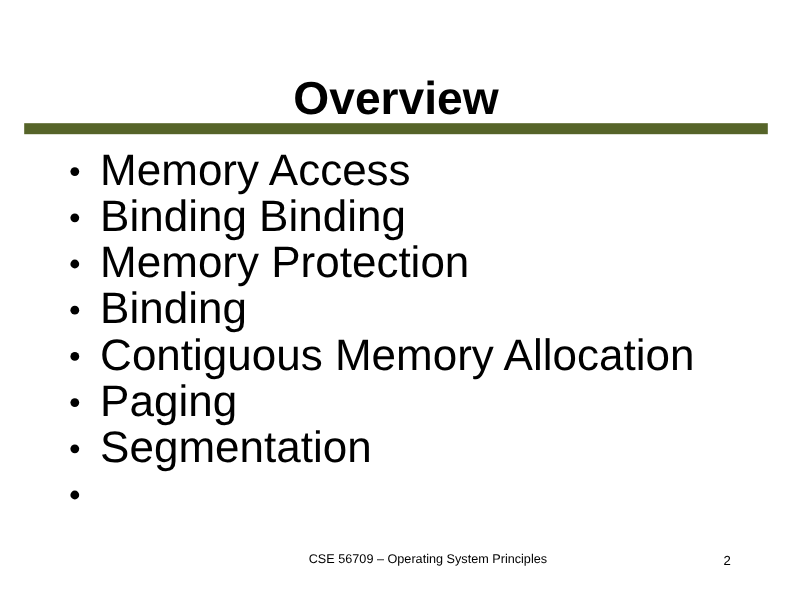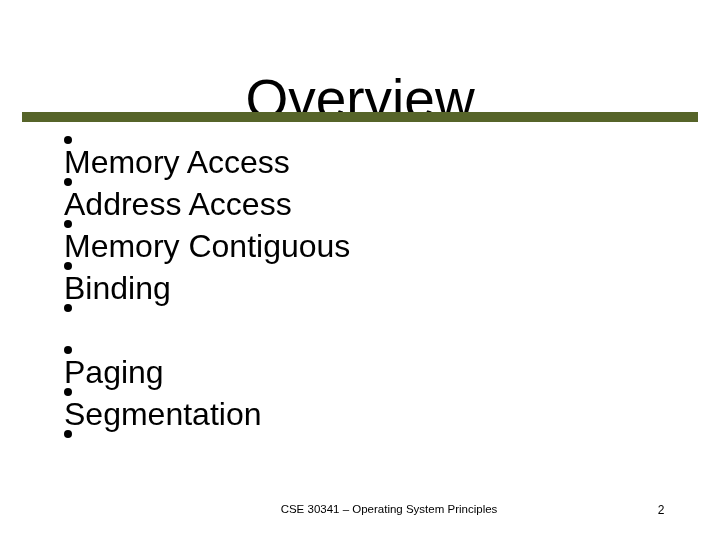--- a/index.html
+++ b/index.html
@@ -12,46 +12,45 @@
   }
   .slide {
     position: absolute; inset: 0;
     background: var(--bg, #ffffff);
     color: var(--text, #000000);
   }
   .title {
     position: absolute;
     top: 36px; left: 0; width: 100%;
     text-align: center;
-    font-size: 55px;
+    font-size: 42px;
     line-height: 52px;
-    font-weight: 400;
+    font-weight: 700;
     letter-spacing: 0px;
     color: var(--text, #000000);
   }
   .accent-bar {
     position: absolute;
     left: 22px; top: 112px;
     width: 676px; height: 10px;
     background: var(--accent, #566429);
   }
   .topics {
     position: absolute;
     left: 64px; top: 134px;
     margin: 0; padding: 0;
     list-style: none;
   }
   .bullet-item {
     display: flex;
-    align-items: flex-start;
+    align-items: center;
     height: 42px;
-    font-size: 32px;
+    font-size: 40px;
     color: var(--text, #000000);
     white-space: nowrap;
-    flex-direction: column;
   }
   .dot {
     flex: 0 0 auto;
     width: 8px; height: 8px;
     border-radius: 50%;
     background: var(--text, #000000);
     margin-right: 19px;
     margin-top: 2px;
   }
   .footer {
@@ -81,49 +80,50 @@
   <div class="accent-bar"></div>
 
   <ul class="topics">
     <li class="bullet-item">
       <span class="dot"></span>
       <span class="bullet-text">Memory Access</span>
     </li>
 
     <li class="bullet-item">
       <span class="dot"></span>
-      <span class="bullet-text">Address Access</span>
+      <span class="bullet-text">Binding Binding</span>
     </li>
 
     <li class="bullet-item">
       <span class="dot"></span>
-      <span class="bullet-text">Memory Contiguous</span>
+      <span class="bullet-text">Memory Protection</span>
     </li>
 
     <li class="bullet-item">
       <span class="dot"></span>
       <span class="bullet-text">Binding</span>
     </li>
 
     <li class="bullet-item">
       <span class="dot"></span>
+      <span class="bullet-text">Contiguous Memory Allocation</span>
     </li>
 
     <li class="bullet-item">
       <span class="dot"></span>
       <span class="bullet-text">Paging</span>
     </li>
 
     <li class="bullet-item">
       <span class="dot"></span>
       <span class="bullet-text">Segmentation</span>
     </li>
 
     <li class="bullet-item">
       <span class="dot"></span>
     </li>
   </ul>
 
-  <div class="footer">CSE 30341 – Operating System Principles</div>
+  <div class="footer">CSE 56709 – Operating System Principles</div>
 
   <div class="page-number">2</div>
 
 </div>
 
 </body></html>

